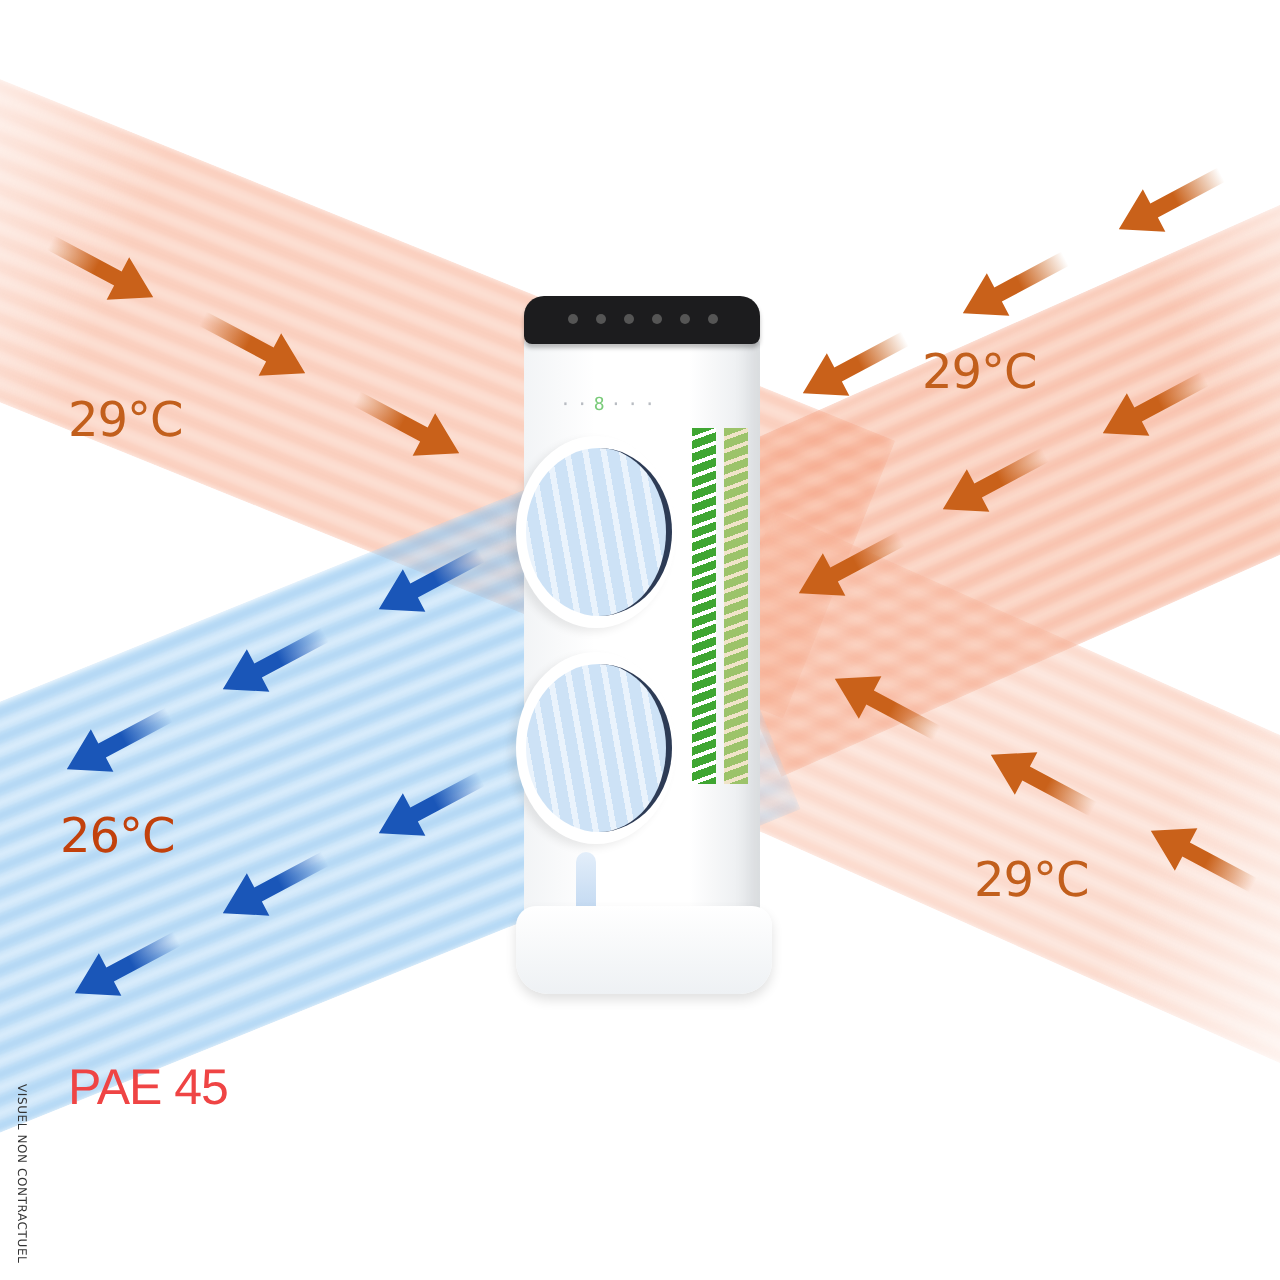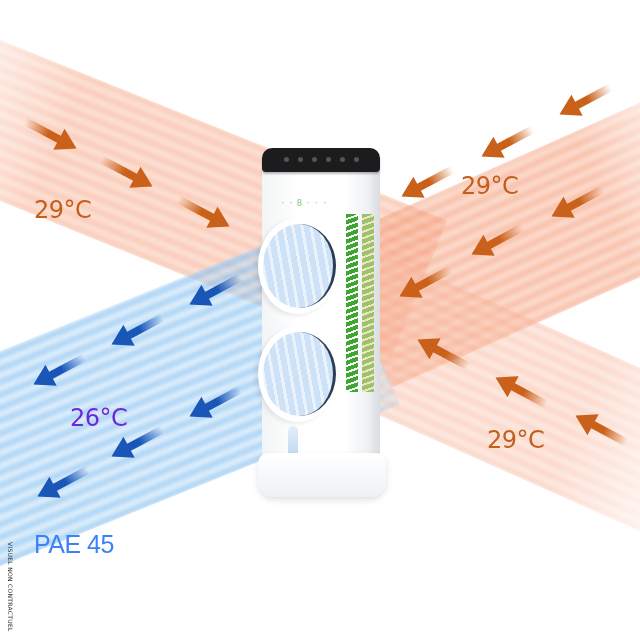--- a/index.html
+++ b/index.html
@@ -35,21 +35,21 @@
       transform: rotate(-22deg);
       background: repeating-linear-gradient(0deg, rgba(140,195,240,0.65) 0px, rgba(140,195,240,0.65) 6px, rgba(185,220,248,0.55) 6px, rgba(185,220,248,0.55) 12px);
       -webkit-mask-image: linear-gradient(90deg, #000 0%, #000 80%, rgba(0,0,0,0.4) 100%);
       mask-image: linear-gradient(90deg, #000 0%, #000 80%, rgba(0,0,0,0.4) 100%);
       filter: blur(1.5px);
     }
     .arrow { position: absolute; width: 58px; height: 26px; transform-origin: center center; }
     .arrow svg { width: 100%; height: 100%; display: block; }
     .temp { position: absolute; font-family: "DejaVu Sans", sans-serif; font-size: 24px; letter-spacing: -0.5px; }
     .temp.warm { color: #c25f1c; }
-    .temp.cool { color: #6d28d9; margin-left: 40px; }
+    .temp.cool { color: #c2410c; }
 
     
     .device { position: absolute; left: 258px; top: 148px; width: 130px; height: 355px; }
     .device-top {
       position: absolute; left: 4px; top: 0; width: 118px; height: 24px;
       background: #1c1c1e; border-radius: 10px 10px 4px 4px;
       box-shadow: 0 2px 2px rgba(0,0,0,0.25);
     }
     .btn-dot { position: absolute; top: 9px; width: 5px; height: 5px; border-radius: 50%; background: #555; }
     .device-body {
@@ -69,21 +69,21 @@
     .vent-col { position: absolute; top: 0; width: 12px; height: 178px; background: repeating-linear-gradient(160deg, #3fa632 0px, #3fa632 4px, #ffffff 4px, #ffffff 6px); }
     .vent-col.right { left: 16px; background: repeating-linear-gradient(160deg, #9cc36a 0px, #9cc36a 4px, #f0e4c8 4px, #f0e4c8 6px); }
     .tank-window { position: absolute; left: 26px; top: 258px; width: 10px; height: 38px; border-radius: 5px; background: linear-gradient(180deg, #e3eefa, #b9d3ef); }
     .device-base {
       position: absolute; left: 0; top: 305px; width: 128px; height: 44px;
       background: linear-gradient(180deg, #ffffff, #eef1f4);
       border-radius: 10px 10px 16px 16px;
       box-shadow: 0 3px 6px rgba(0,0,0,0.12);
     }
 
-    .model-label { position: absolute; left: 34px; top: 530px; font-family: "Liberation Sans", sans-serif; font-size: 25px; color: #3b82f6; font-weight: normal; letter-spacing: -0.5px; }
+    .model-label { position: absolute; left: 34px; top: 530px; font-family: "Liberation Sans", sans-serif; font-size: 25px; color: #ef4444; font-weight: normal; letter-spacing: -0.5px; }
     .disclaimer {
       position: absolute; left: -36px; top: 582px; width: 90px; height: 10px;
       transform: rotate(90deg);
       font-family: "DejaVu Sans", sans-serif; font-size: 6px; color: #333; letter-spacing: 0.3px; white-space: nowrap;
     }
     .caption { position: absolute; left: 180px; top: 564px; width: 460px; text-align: center; font-family: "DejaVu Sans", sans-serif; font-weight: bold; color: #111; }
     .caption .line1 { font-size: 15.5px; letter-spacing: -0.4px; line-height: 20px; display: block; margin-left: 22px; }
     .caption .line2 { font-size: 15.5px; letter-spacing: -0.4px; line-height: 20px; display: block; margin-left: -30px; }
   </style>
 </head>

